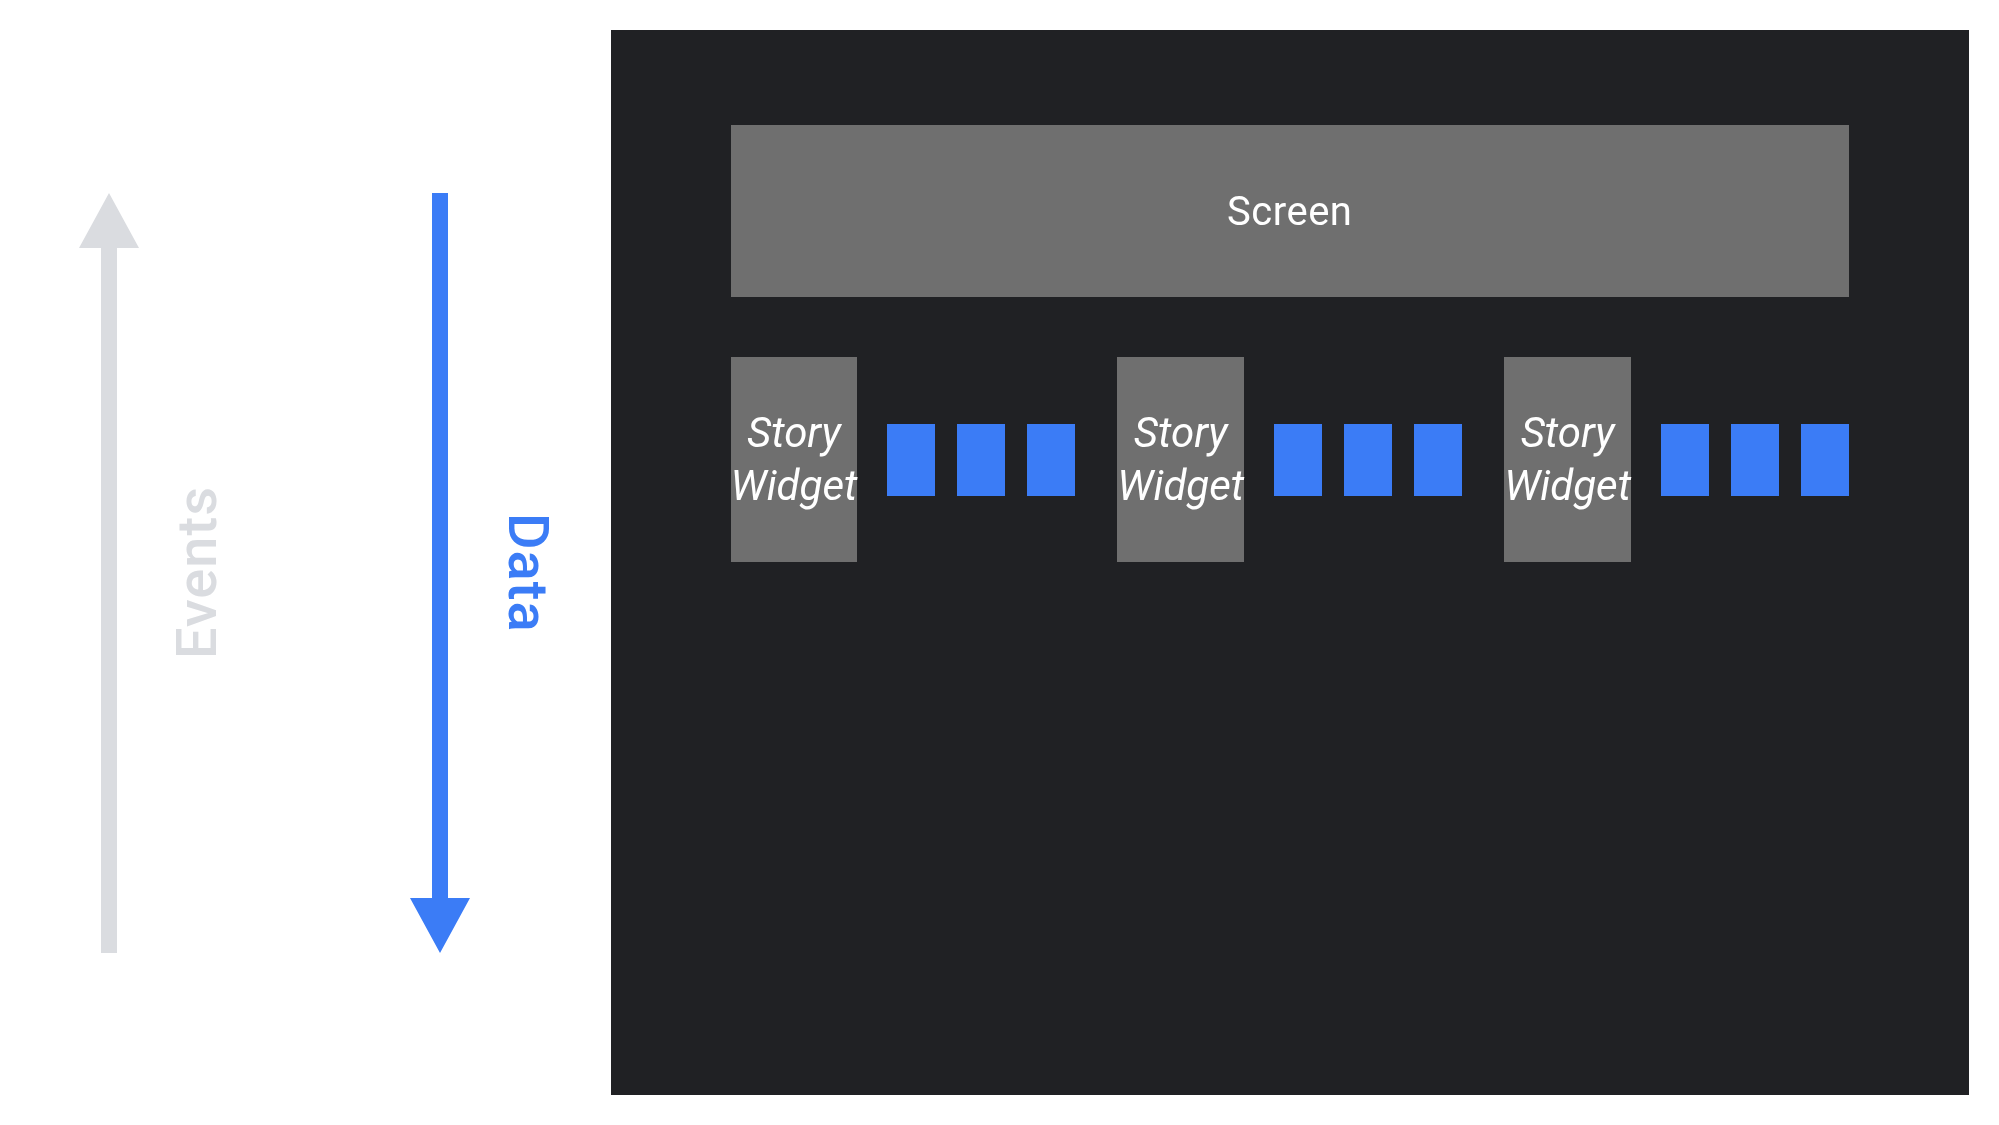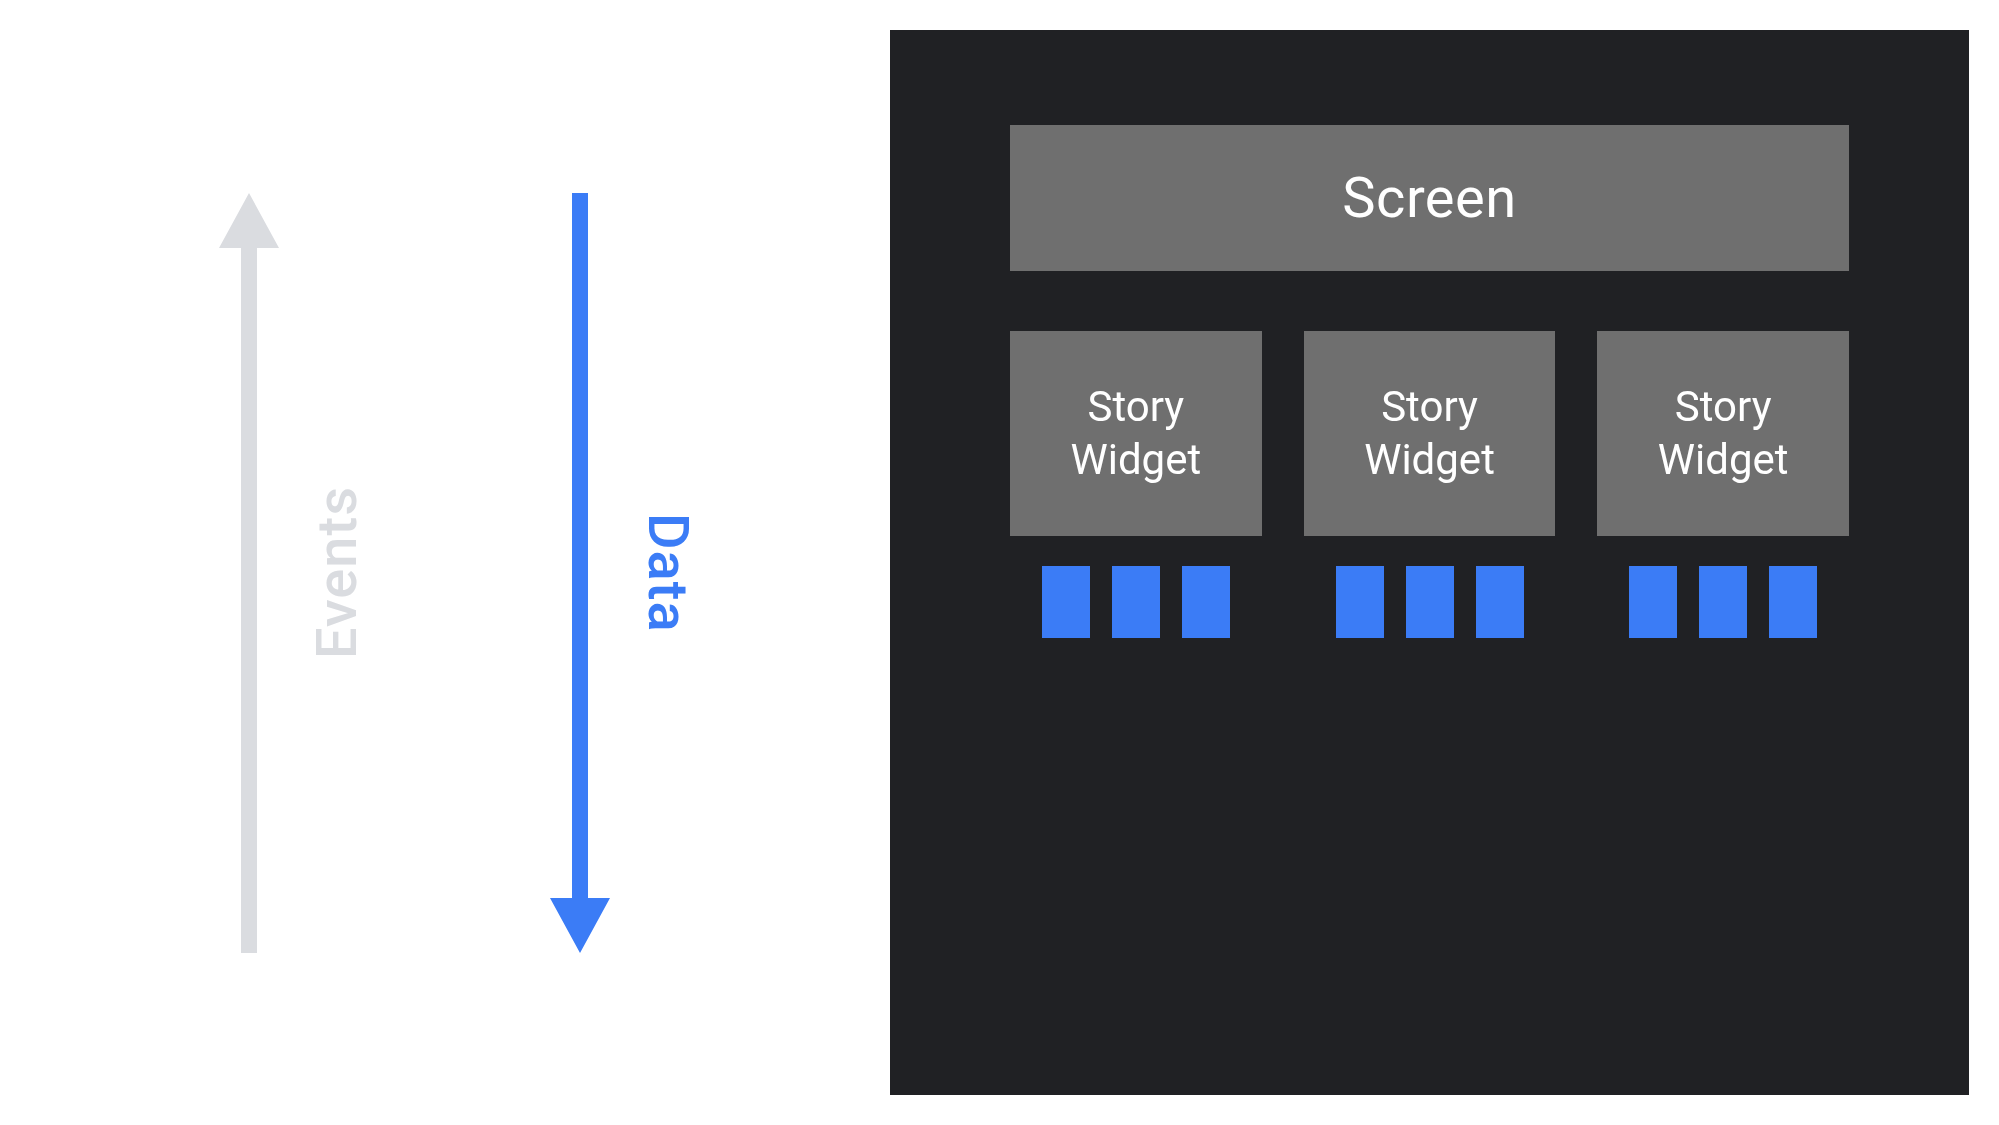--- a/index.html
+++ b/index.html
@@ -75,37 +75,38 @@
       background: #6f6f6f;
       color: #fff;
       display: flex;
       align-items: center;
       justify-content: center;
       font-weight: 400;
     }
     
     .box-wide {
       width: 100%;
-      height: 146px;
-      font-size: 56px;
+      height: 172px;
+      font-size: 40px;
       letter-spacing: 0.5px;
     }
     
     .story-row {
       display: flex;
       gap: 42px;
       width: 100%;
     }
     
     .story-column {
       flex: 1;
       display: flex;
-      flex-direction: column;
+      flex-direction: row;
       gap: 30px;
       align-items: center;
+      font-style: italic;
     }
     
     .box-story {
       width: 100%;
       height: 205px;
       font-size: 42px;
       line-height: 1.25;
       text-align: center;
       white-space: pre-line;
     }

